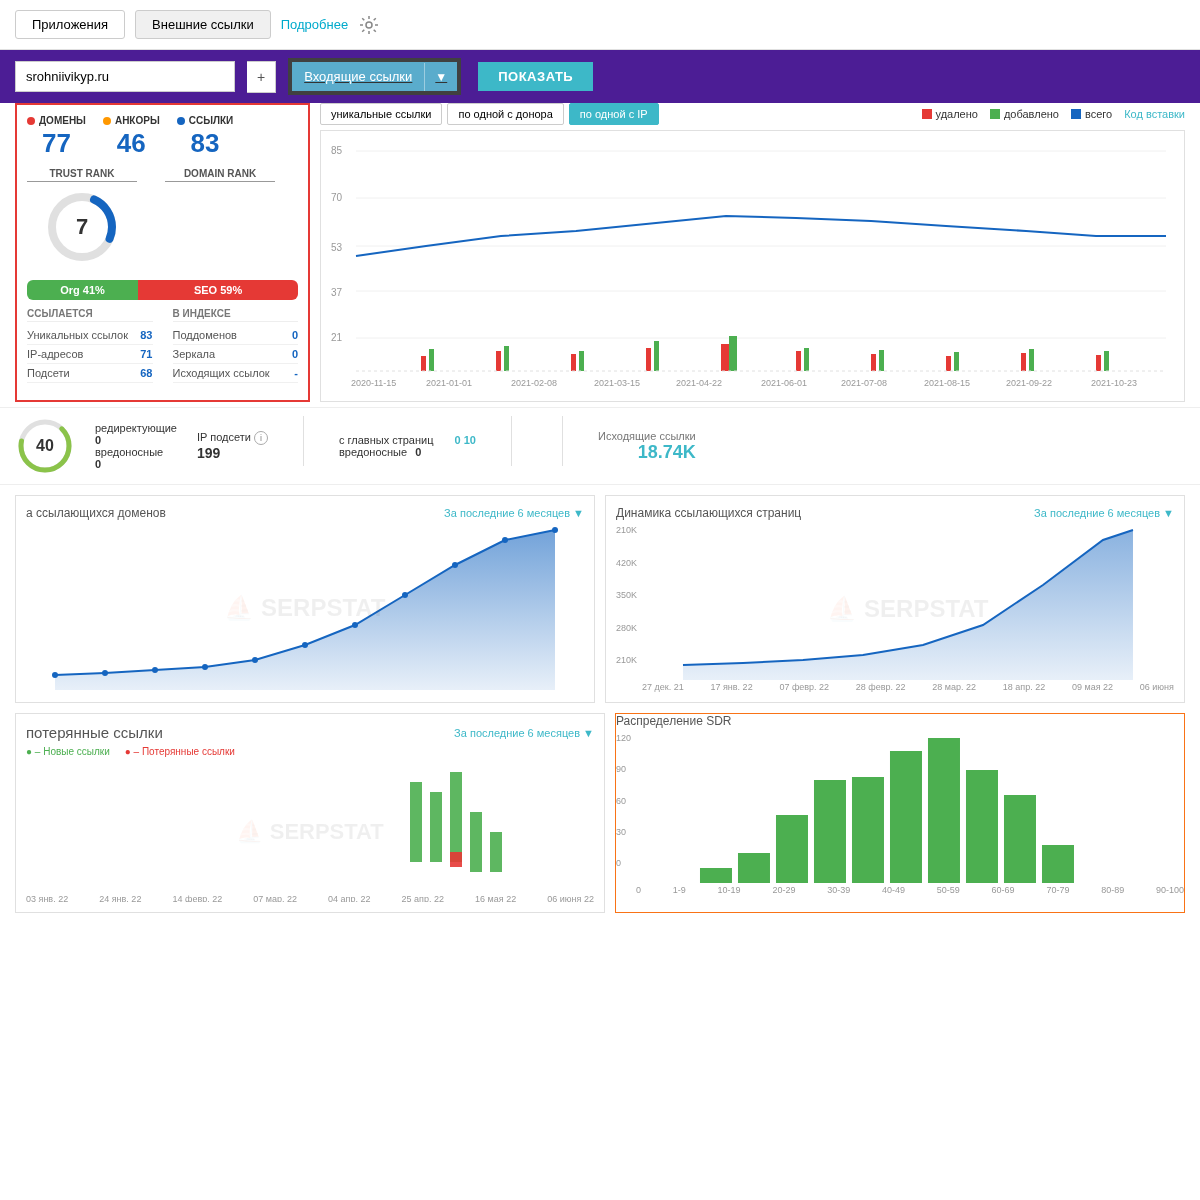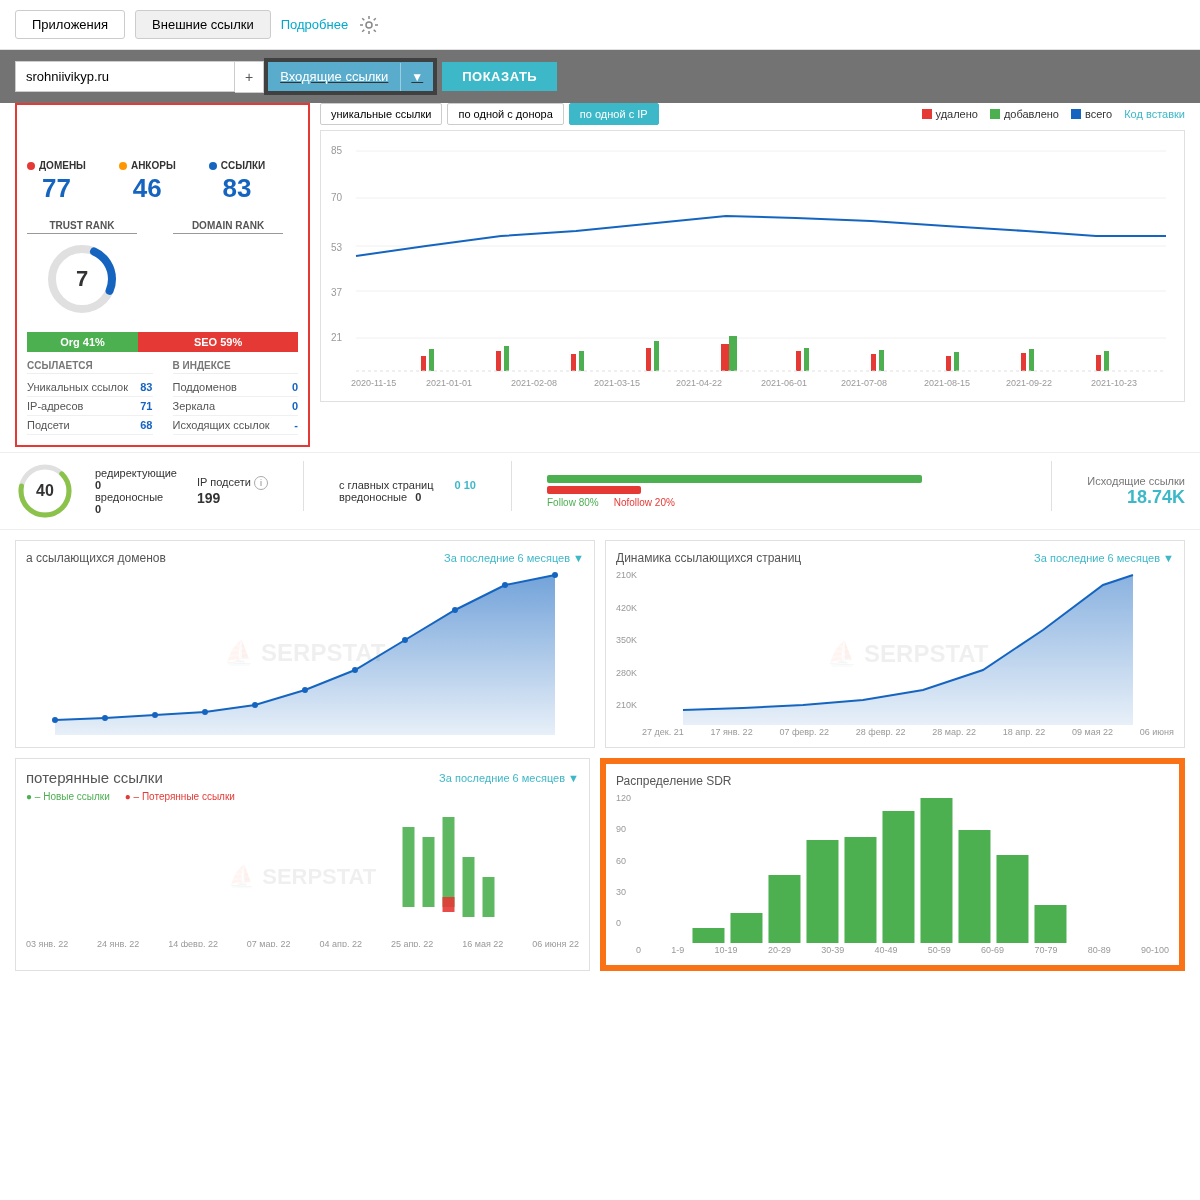--- a/index.html
+++ b/index.html
@@ -8,42 +8,42 @@
     .main-wrapper { background: #fff; width: 1200px; min-height: 1200px; }
 
     
     .top-nav { display: flex; align-items: center; padding: 10px 15px; background: #fff; border-bottom: 1px solid #e0e0e0; gap: 10px; }
     .nav-btn { padding: 6px 16px; border: 1px solid #ccc; background: #f0f0f0; border-radius: 3px; cursor: pointer; font-size: 13px; }
     .nav-btn.active { background: #fff; border-color: #ccc; }
     .nav-link { color: #00aacc; font-size: 13px; cursor: pointer; text-decoration: none; }
     .nav-icon { width: 22px; height: 22px; display: inline-flex; align-items: center; justify-content: center; cursor: pointer; }
 
     
-    .search-bar { display: flex; align-items: center; padding: 8px 15px; background: #737373; gap: 0; }
+    .search-bar { display: flex; align-items: center; padding: 8px 15px; background: #4c1d95; gap: 12px; }
     .search-input { border: 1px solid #ccc; padding: 7px 10px; font-size: 13px; width: 220px; outline: none; }
     .search-add-btn { border: 1px solid #ccc; border-left: none; padding: 7px 10px; background: #fff; cursor: pointer; font-size: 14px; color: #555; }
     .search-select-outer { background: #5aaccc; display: flex; align-items: flex-end; border: 4px solid #404040; text-decoration: underline; }
     .search-select-label { padding: 7px 12px; color: #fff; font-size: 13px; }
     .search-dropdown-arrow { padding: 7px 10px; color: #fff; border-left: 1px solid rgba(255,255,255,0.4); cursor: pointer; }
     .show-btn { background: #3db8c8; color: #fff; border: none; padding: 7px 20px; font-size: 13px; cursor: pointer; font-weight: bold; letter-spacing: 0.5px; margin-left: 5px; }
     .stats-left { border: 2px solid #e53935; padding: 10px; width: 295px; flex-shrink: 0; }
-    .stats-top-row { display: flex; gap: 33px; margin-bottom: 8px; margin-top: 45px; }
+    .stats-top-row { display: flex; gap: 17px; margin-bottom: 8px; }
     .stat-item { text-align: center; }
     .stat-label { font-size: 10px; font-weight: bold; display: flex; align-items: center; gap: 4px; margin-bottom: 2px; }
     .stat-dot { width: 8px; height: 8px; border-radius: 50%; display: inline-block; }
     .stat-dot.red { background: #e53935; }
     .stat-dot.orange { background: #ff9800; }
     .stat-dot.blue { background: #1565c0; }
     .stat-value { font-size: 26px; font-weight: bold; color: #1565c0; }
 
-    .rank-row { display: flex; gap: 36px; margin-top: 16px; }
+    .rank-row { display: flex; gap: 28px; margin-top: 9px; }
     .rank-item { text-align: center; width: 110px; }
     .rank-title { font-size: 10px; font-weight: bold; color: #555; text-transform: uppercase; margin-bottom: 4px; border-bottom: 1px solid #999; padding-bottom: 2px; }
 
-    .org-seo-bar { display: flex; margin-top: 8px; border-radius: 0; overflow: hidden; }
+    .org-seo-bar { display: flex; margin-top: 8px; border-radius: 6px; overflow: hidden; }
     .org-bar { background: #4caf50; color: #fff; text-align: center; font-size: 11px; font-weight: bold; padding: 4px 0; }
     .seo-bar { background: #e53935; color: #fff; text-align: center; font-size: 11px; font-weight: bold; padding: 4px 0; }
 
     .links-info { margin-top: 8px; display: flex; gap: 20px; }
     .links-col { flex: 1; }
     .links-col-title { font-size: 10px; font-weight: bold; color: #777; text-transform: uppercase; border-bottom: 1px solid #eee; padding-bottom: 2px; margin-bottom: 4px; }
     .links-row { display: flex; justify-content: space-between; padding: 3px 0; border-bottom: 1px solid #f0f0f0; }
     .links-row-label { font-size: 11px; color: #555; }
     .links-row-value { font-size: 11px; font-weight: bold; color: #1565c0; }
 
@@ -286,28 +286,20 @@
       <div>
         <span>с главных страниц</span>
         <span style="color:#3db8c8; font-weight:bold; margin-left:18px;">0 10</span>
       </div>
       <div>
         <span>вредоносные</span>
         <span style="font-weight:bold; margin-left:5px;">0</span>
       </div>
     </div>
     <div class="separator-v" style="height:50px;"></div>
-    <div style="flex:1; min-width:200px;">
-      <div style="height:8px;background:#4caf50;border-radius:2px;margin-bottom:3px;width:80%;"></div>
-      <div style="height:8px;background:#e53935;border-radius:2px;width:20%;"></div>
-      <div style="display:flex;gap:15px;margin-top:3px;">
-        <span style="font-size:10px;color:#4caf50;">Follow 80%</span>
-        <span style="font-size:10px;color:#e53935;">Nofollow 20%</span>
-      </div>
-    </div>
     <div class="separator-v" style="height:50px;"></div>
     <div style="text-align:right;">
       <div style="font-size:11px;color:#777;">Исходящие ссылки</div>
       <div style="font-size:18px;font-weight:bold;color:#3db8c8;">18.74K</div>
     </div>
   </div>
 
   <div style="display:flex;gap:10px;padding:10px 15px;">
 
     <div style="flex:1;border:1px solid #e0e0e0;padding:10px;background:#fff;">
@@ -412,21 +404,21 @@
           <span>14 февр. 22</span>
           <span>07 мар. 22</span>
           <span>04 апр. 22</span>
           <span>25 апр. 22</span>
           <span>16 мая 22</span>
           <span>06 июня 22</span>
         </div>
       </div>
     </div>
 
-    <div style="flex:1;border:6px solid #f97316;padding:10px;background:#fff;">
+    <div style="flex:1;border:1px solid #f97316;padding:0;background:#fff;">
       <div style="display:flex;justify-content:space-between;align-items:center;margin-bottom:5px;">
         <span style="font-size:12px;color:#555;">Распределение SDR</span>
       </div>
       <div style="display:flex;">
         <div style="display:flex;flex-direction:column;justify-content:space-between;font-size:9px;color:#999;height:150px;margin-right:5px;padding-bottom:15px;">
           <span>120</span>
           <span>90</span>
           <span>60</span>
           <span>30</span>
           <span>0</span>

